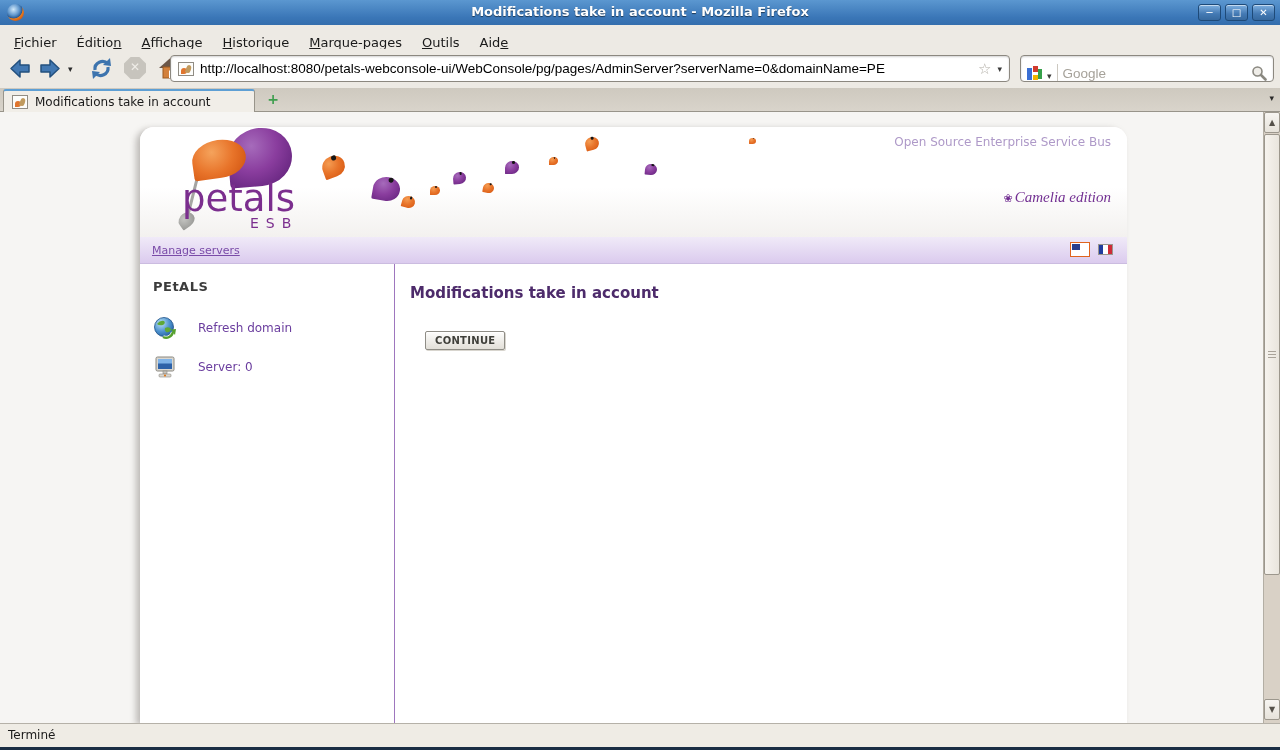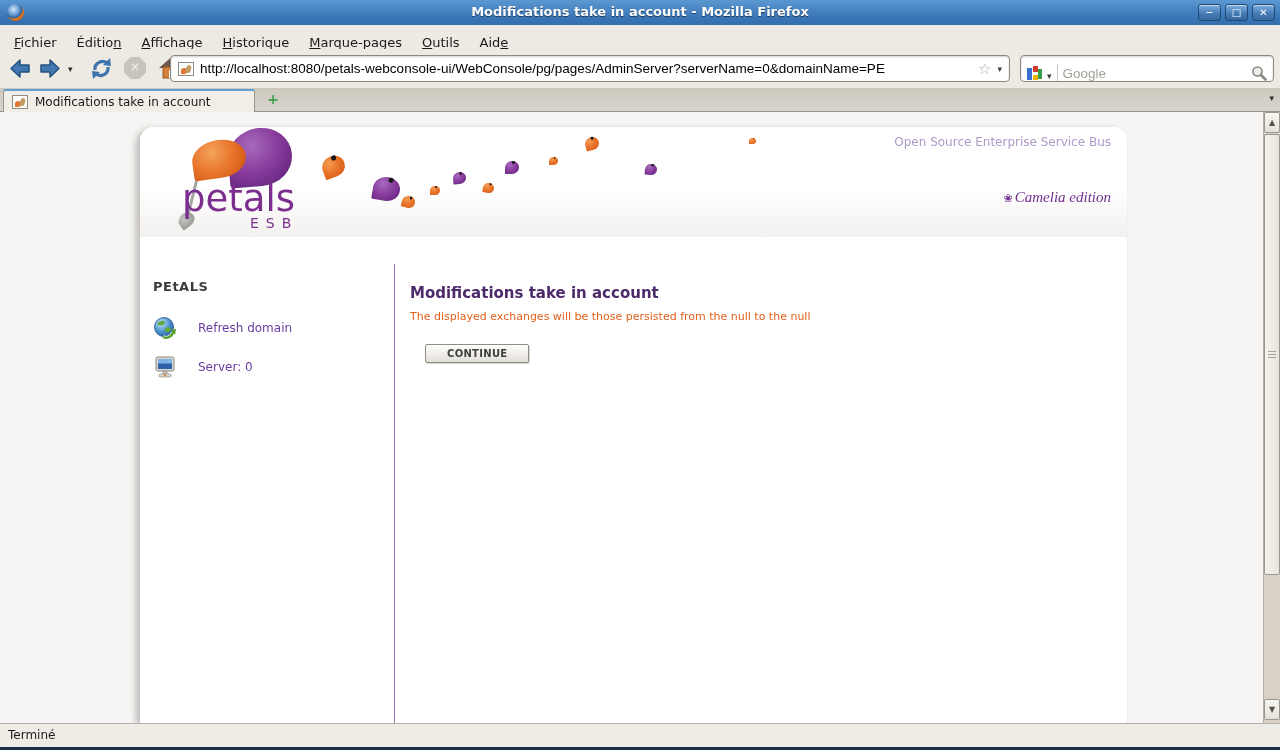--- a/index.html
+++ b/index.html
@@ -136,21 +136,21 @@
 
   
   .sidebar { position:absolute; left:0; top:137px; width:255px; bottom:0; border-right:1px solid #9E76BE;
     padding:15px 0 0 13px; }
   .sidebar-title { font-size:13px; font-weight:bold; color:#3C3C3C; letter-spacing:.5px; margin-bottom:22px; }
   .side-item { display:flex; align-items:center; gap:21px; margin-bottom:15px; }
   .side-item a { font-size:12px; color:#6A3D9E; text-decoration:none; }
   .main-content { position:absolute; left:256px; top:137px; right:0; bottom:0; padding:20px 0 0 14px; }
   .content-title { font-size:15px; font-weight:bold; color:#4D2B6B; margin-bottom:8px; }
   .content-msg { font-size:11px; color:#E2601A; }
-  .continue-btn { display:inline-block; margin:21px 0 0 15px; padding:3px 21px; font-size:10px; font-weight:bold;
+  .continue-btn { display:inline-block; margin:21px 0 0 15px; padding:3px 9px; font-size:10px; font-weight:bold;
     color:#3F3F3A; letter-spacing:.3px; background:linear-gradient(#FDFDFC,#E2DFD8); border:1px solid #8F8D86;
     border-radius:2px; box-shadow:0 1px 0 rgba(255,255,255,.9) inset, 1px 1px 0 #D8D5CE; font-family:inherit; }
 
   
   .statusbar { position:absolute; left:0; top:723px; width:1280px; height:27px; background:#EFECE5;
     border-top:1px solid #B5B1A8; font-size:12px; color:#1A1A1A; padding:4px 0 0 8px; }
   .statusbar::after { content:""; position:absolute; left:0; bottom:0; width:100%; height:3px; background:#1B2E44; }
 </style>
 </head>
 <body>
@@ -249,20 +249,27 @@
           <div class="petal petal-p" style="left: 313px; top: 45px; width: 13px; height: 12px; transform: rotate(-5deg);"></div>
           <div class="petal petal-o" style="left: 343px; top: 56px; width: 11px; height: 10px; transform: rotate(10deg);"></div>
           <div class="petal petal-p" style="left: 365px; top: 34px; width: 14px; height: 13px; transform: rotate(0deg);"></div>
           <div class="petal petal-o" style="left: 409px; top: 30px; width: 9px; height: 8px; transform: rotate(0deg);"></div>
           <div class="petal petal-o" style="left: 445px; top: 10px; width: 14px; height: 13px; transform: rotate(-15deg);"></div>
           <div class="petal petal-p" style="left: 505px; top: 37px; width: 12px; height: 11px; transform: rotate(5deg);"></div>
           <div class="petal petal-o" style="left: 609px; top: 11px; width: 7px; height: 6px; transform: rotate(0deg);"></div>
         </div>
     </div>
 
+    <div class="lav-bar">
+      <a href="#" class="manage-link">Manage servers</a>
+      <div class="lang-flags">
+        <span class="flag-us-wrap"><span class="flag-us"></span></span>
+        <span class="flag-fr"></span>
+      </div>
+    </div>
 
     <div class="sidebar">
       <div class="sidebar-title">PEtALS</div>
       <div class="side-item">
         <svg width="24" height="24" viewBox="0 0 24 24">
           <defs>
               <radialGradient id="gb" cx="35%" cy="30%" r="80%">
             <stop offset="0%" stop-color="#BFE3F7"></stop>
                 <stop offset="55%" stop-color="#4E93CF"></stop>
                 <stop offset="100%" stop-color="#215C9C"></stop>
@@ -285,21 +292,20 @@
           <rect x="10" y="16" width="4" height="3" fill="#C8C5BE" stroke="#8A8880" stroke-width="0.6"></rect>
           <rect x="6" y="19" width="12" height="3" rx="1" fill="#DAD7D0" stroke="#8A8880" stroke-width="0.6"></rect>
           <circle cx="12" cy="20.5" r="1.1" fill="#E07818"></circle>
         </svg>
         <a href="#">Server: 0</a>
       </div>
     </div>
 
     <div class="main-content">
       <div class="content-title">Modifications take in account</div>
-      <div class="content-msg">The displayed exchanges will be those persisted from the null to the null</div>
       <button class="continue-btn">CONTINUE</button>
     </div>
 
   </div>
 
   <div class="sb">
     <span class="sb-btn sb-up"></span>
     <span class="sb-thumb"></span>
     <span class="sb-btn sb-down"></span>
   </div>

